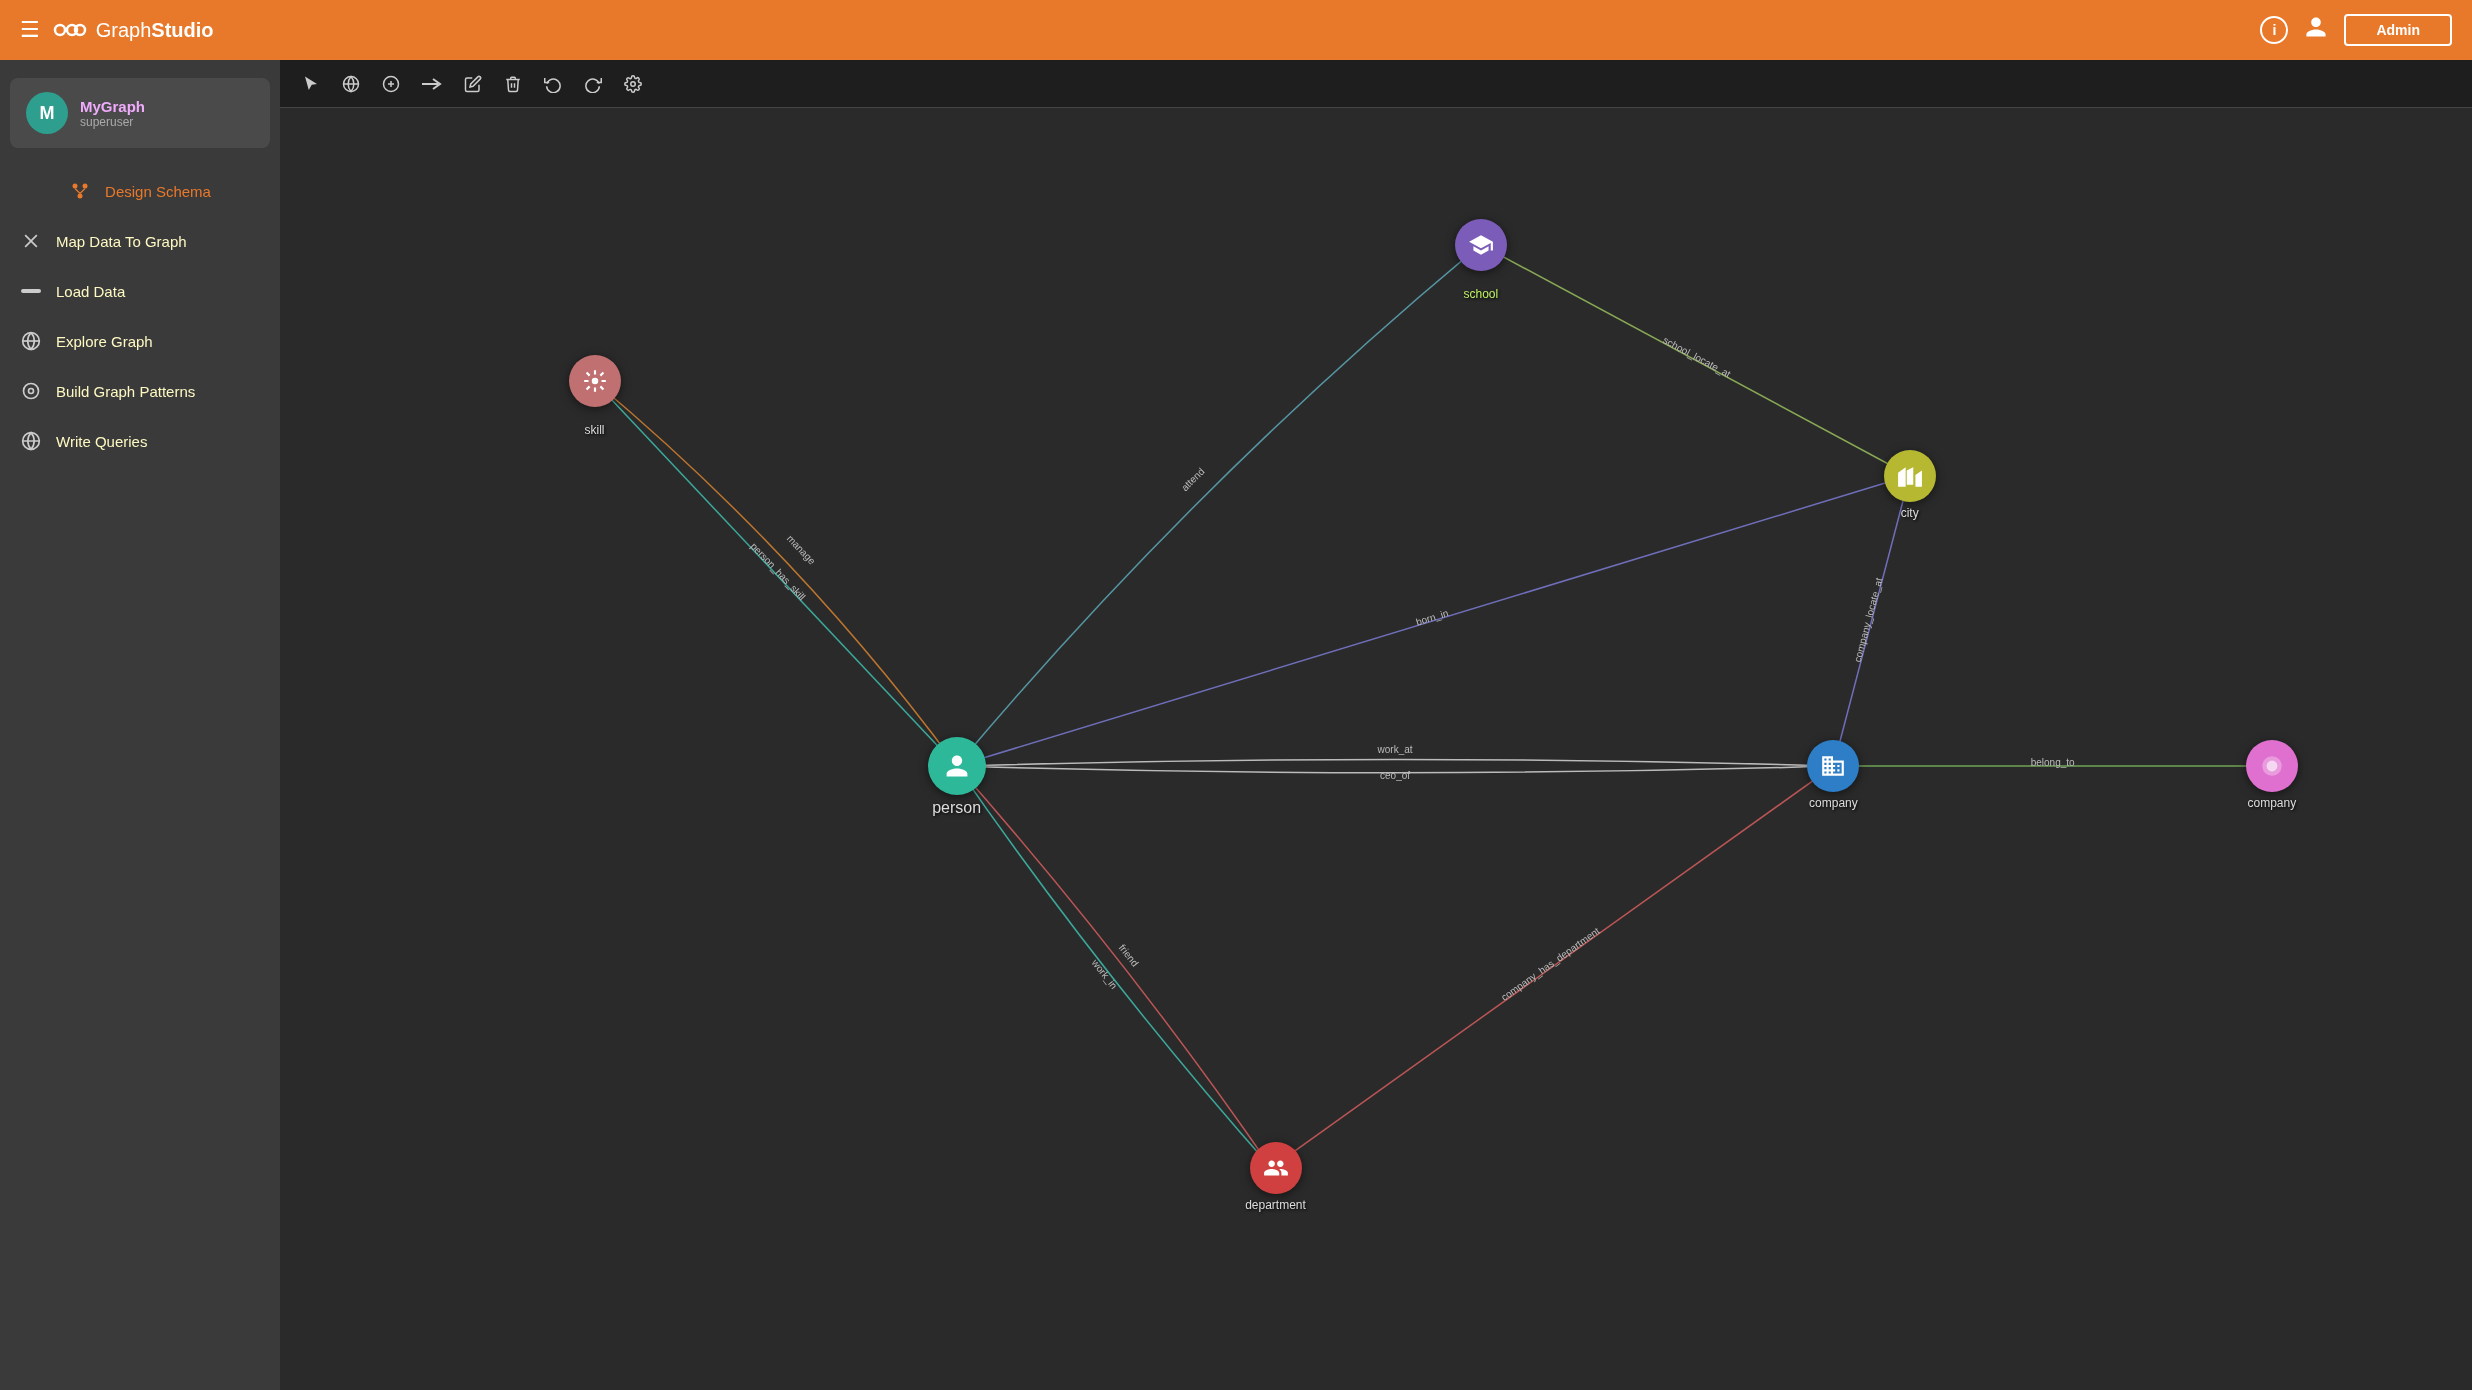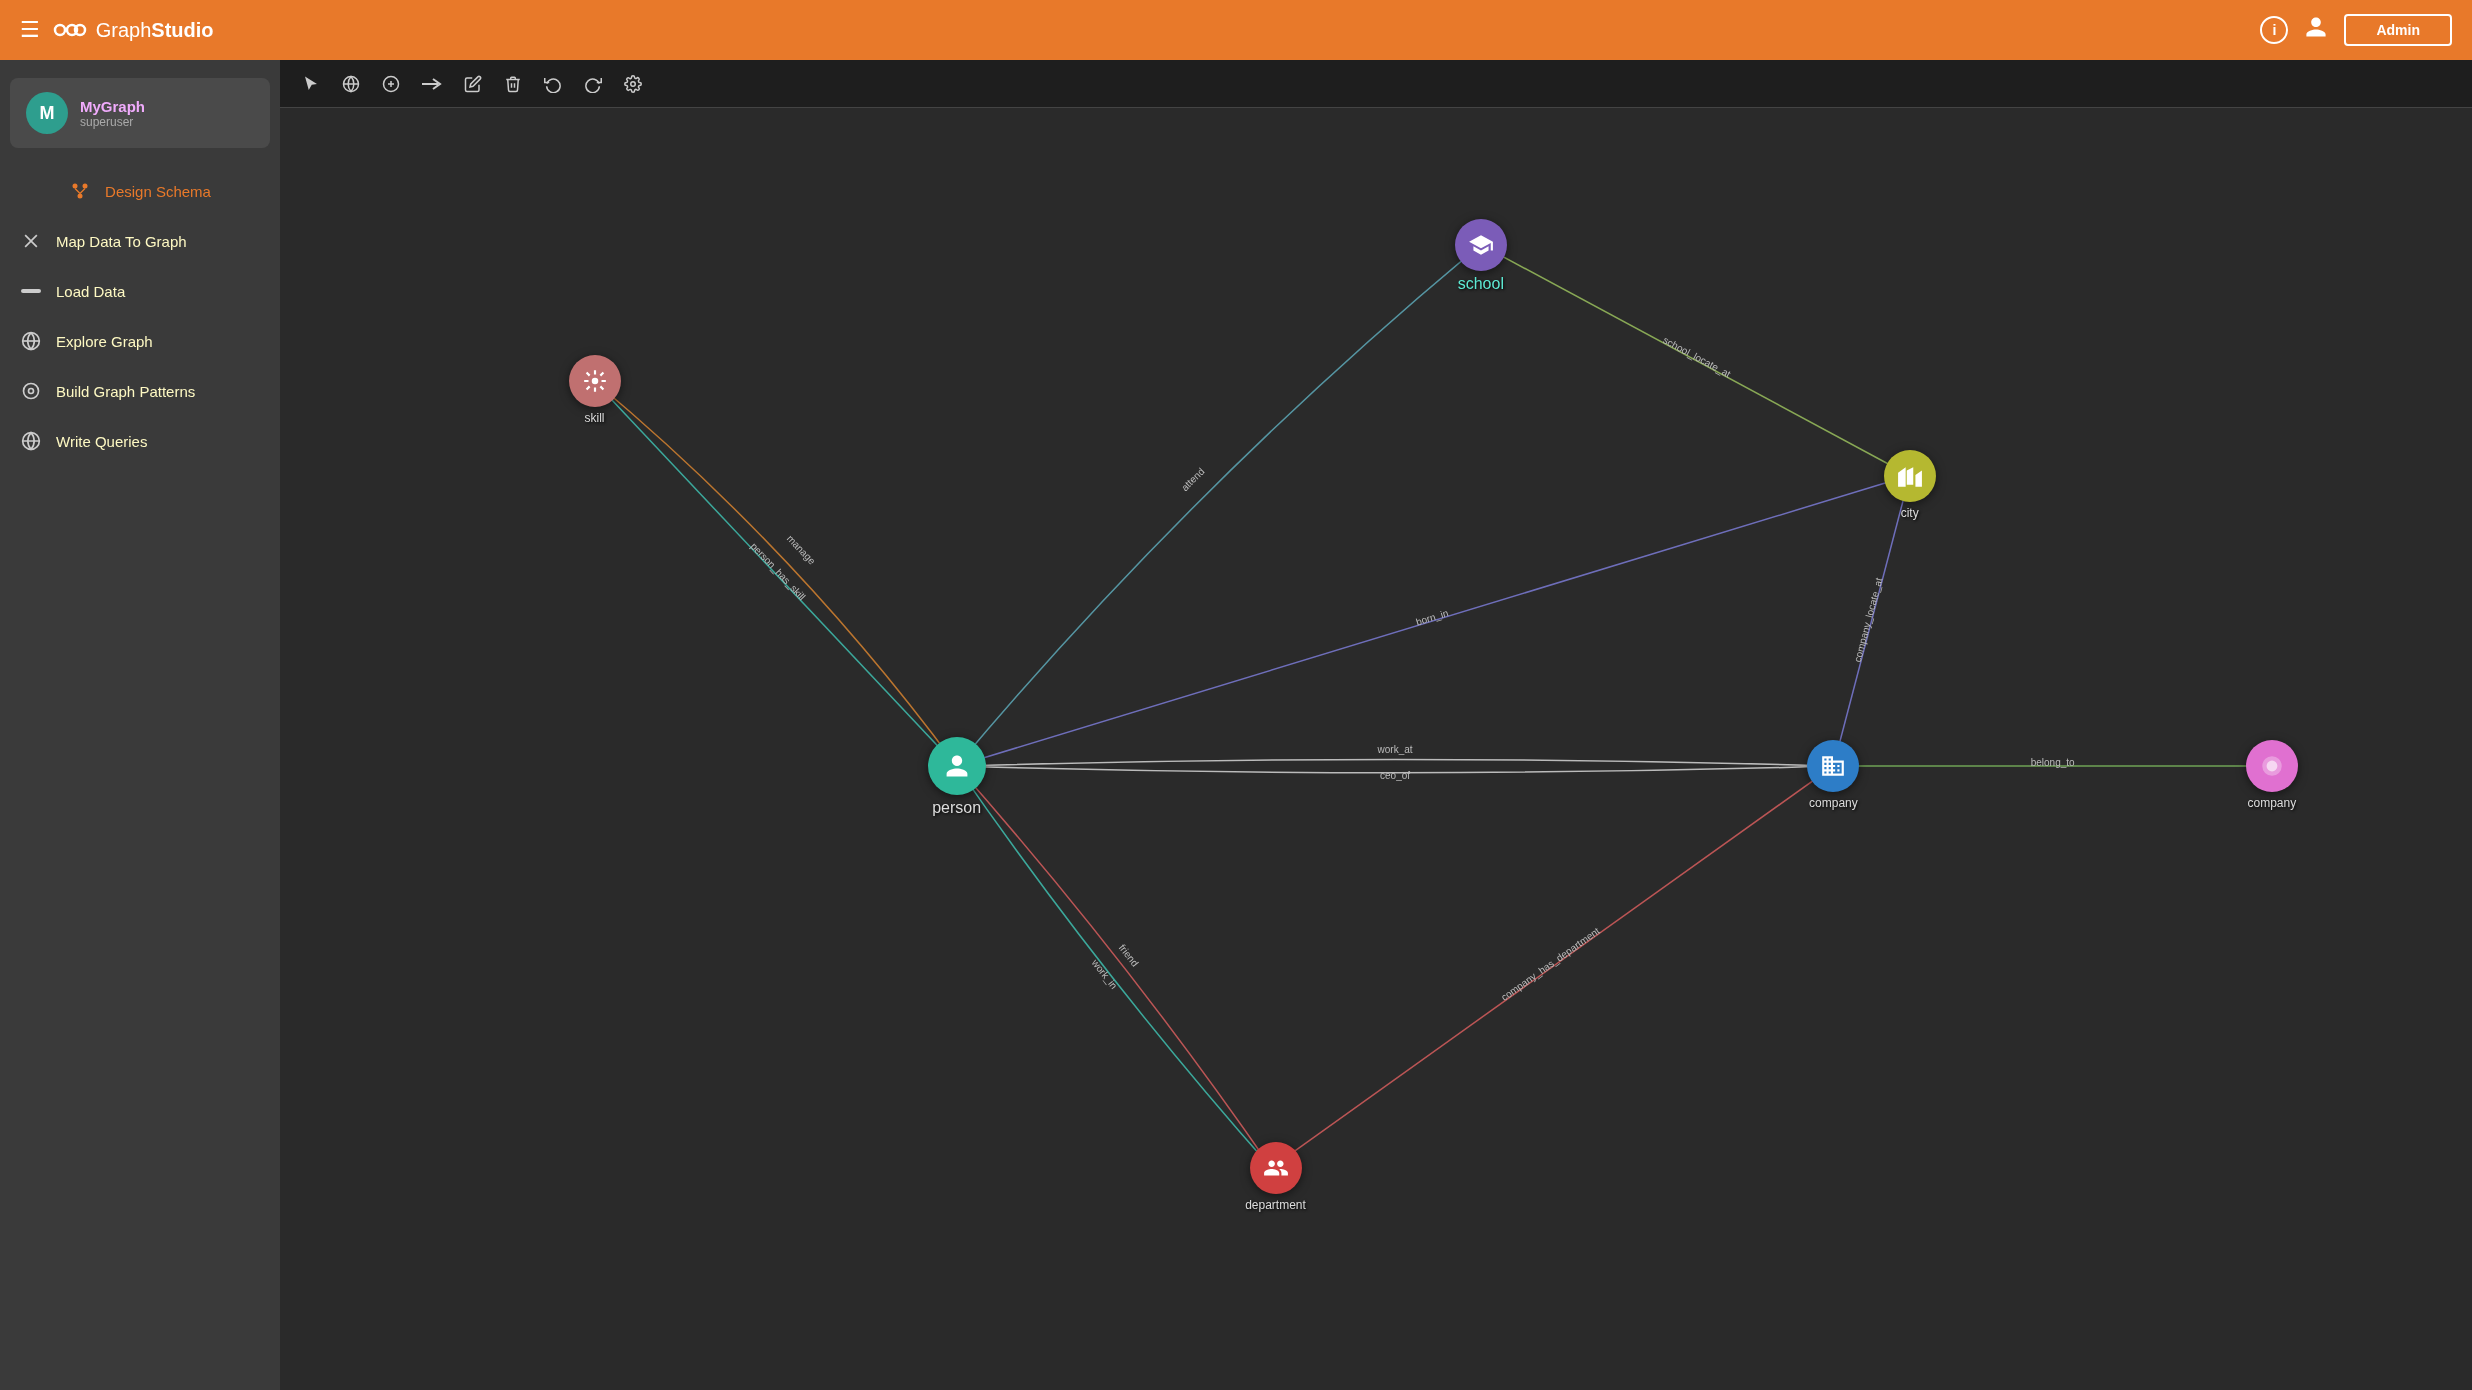--- a/index.html
+++ b/index.html
@@ -382,30 +382,30 @@
           <path d="M 1553.4608695652173 658.0933333333334 Q 1272.3130434782609 858.94 991.1652173913043 1059.7866666666666" stroke="#e06060" stroke-width="1.5" fill="none" marker-end="url(#arrow-11)" opacity="0.8"></path>
           <text x="1272.3130434782609" y="858.94" fill="#bbb" font-size="10" text-anchor="middle" font-family="Arial, sans-serif" transform="rotate(324.4587071120251, 1272.3130434782609, 858.94)">company_has_department</text>
         </svg>
       <div id="graph-nodes-container">
           <div class="graph-node" style="left: 1174.83px; top: 110.747px; position: absolute; display: flex; flex-direction: column; align-items: center; cursor: pointer;">
             <div class="node-circle" style="width: 52px; height: 52px; background: rgb(123, 92, 184); border-radius: 50%; display: flex; align-items: center; justify-content: center; box-shadow: rgba(0, 0, 0, 0.5) 0px 2px 10px;">
               <svg width="26" height="26" viewBox="0 0 24 24" fill="white">
                 <path d="M12 3L1 9l11 6 9-4.91V17h2V9L12 3zM5 13.18v4L12 21l7-3.82v-4L12 17l-7-3.82z"></path>
               </svg>
             </div>
-            <div class="node-label" style="color: #5eead4; font-size: 16px; margin-top: 4px; text-shadow: rgb(0, 0, 0) 1px 1px 3px;">school</div>
+            <div class="node-label" style="color: #bef264; font-size: 12px; margin-top: 16px; text-shadow: rgb(0, 0, 0) 1px 1px 3px;">school</div>
           </div>
           <div class="graph-node" style="left: 288.504px; top: 247.493px; position: absolute; display: flex; flex-direction: column; align-items: center; cursor: pointer;">
             <div class="node-circle" style="width: 52px; height: 52px; background: rgb(192, 112, 112); border-radius: 50%; display: flex; align-items: center; justify-content: center; box-shadow: rgba(0, 0, 0, 0.5) 0px 2px 10px;">
               <svg width="26" height="26" viewBox="0 0 24 24" fill="white">
                 <circle cx="12" cy="12" r="3"></circle>
                 <path d="M12 2v4M12 18v4M4.22 4.22l2.83 2.83M16.95 16.95l2.83 2.83M2 12h4M18 12h4M4.22 19.78l2.83-2.83M16.95 7.05l2.83-2.83" stroke="white" stroke-width="2" fill="none"></path>
               </svg>
             </div>
-            <div class="node-label" style="color: rgb(221, 221, 221); font-size: 12px; margin-top: 4px; text-shadow: rgb(0, 0, 0) 1px 1px 3px;">skill</div>
+            <div class="node-label" style="color: rgb(221, 221, 221); font-size: 12px; margin-top: 16px; text-shadow: rgb(0, 0, 0) 1px 1px 3px;">skill</div>
           </div>
           <div class="graph-node" style="left: 1603.7px; top: 341.507px; position: absolute; display: flex; flex-direction: column; align-items: center; cursor: pointer;">
             <div class="node-circle" style="width: 52px; height: 52px; background: rgb(181, 184, 48); border-radius: 50%; display: flex; align-items: center; justify-content: center; box-shadow: rgba(0, 0, 0, 0.5) 0px 2px 10px;">
               <svg width="26" height="26" viewBox="0 0 24 24" fill="white">
                 <path d="M1 22V9l7-5v18H1zm8-2h6V4l-6 3v13zm8 2V11l6-4v15h-6z"></path>
               </svg>
             </div>
             <div class="node-label" style="color: rgb(221, 221, 221); font-size: 12px; margin-top: 4px; text-shadow: rgb(0, 0, 0) 1px 1px 3px;">city</div>
           </div>
           <div class="graph-node" style="left: 647.661px; top: 629.093px; position: absolute; display: flex; flex-direction: column; align-items: center; cursor: pointer;">

